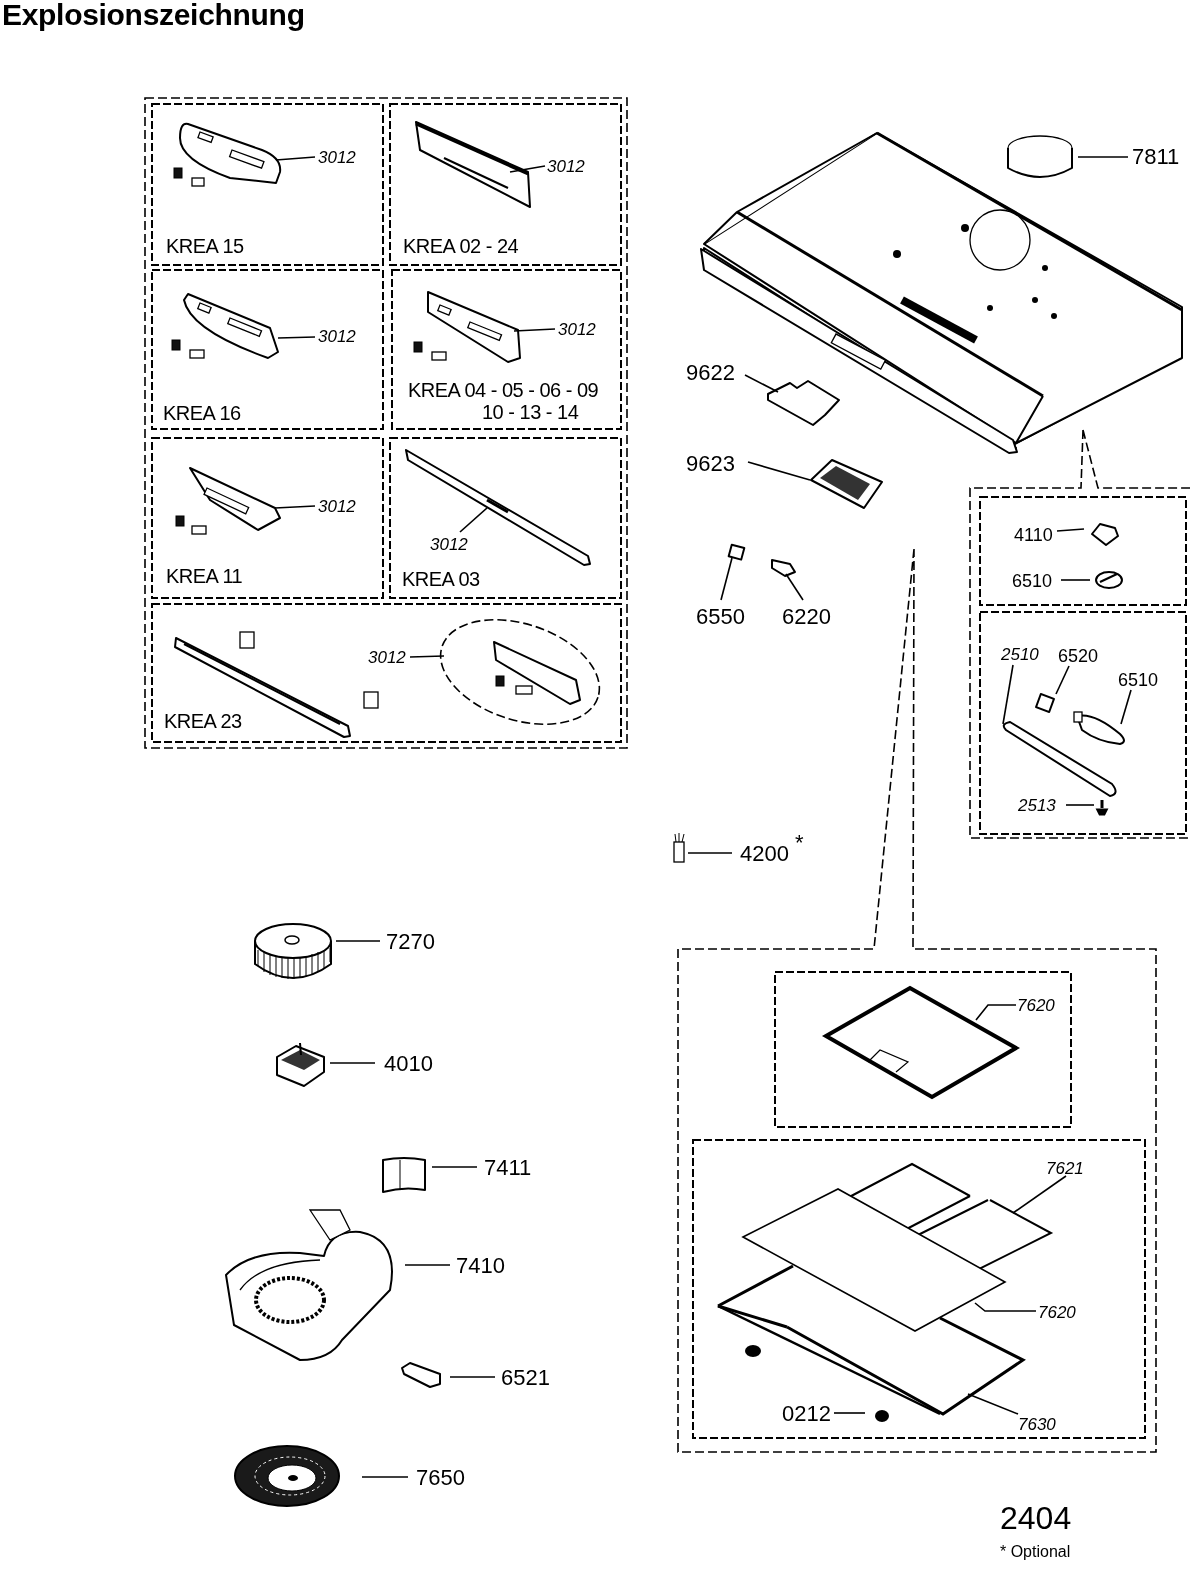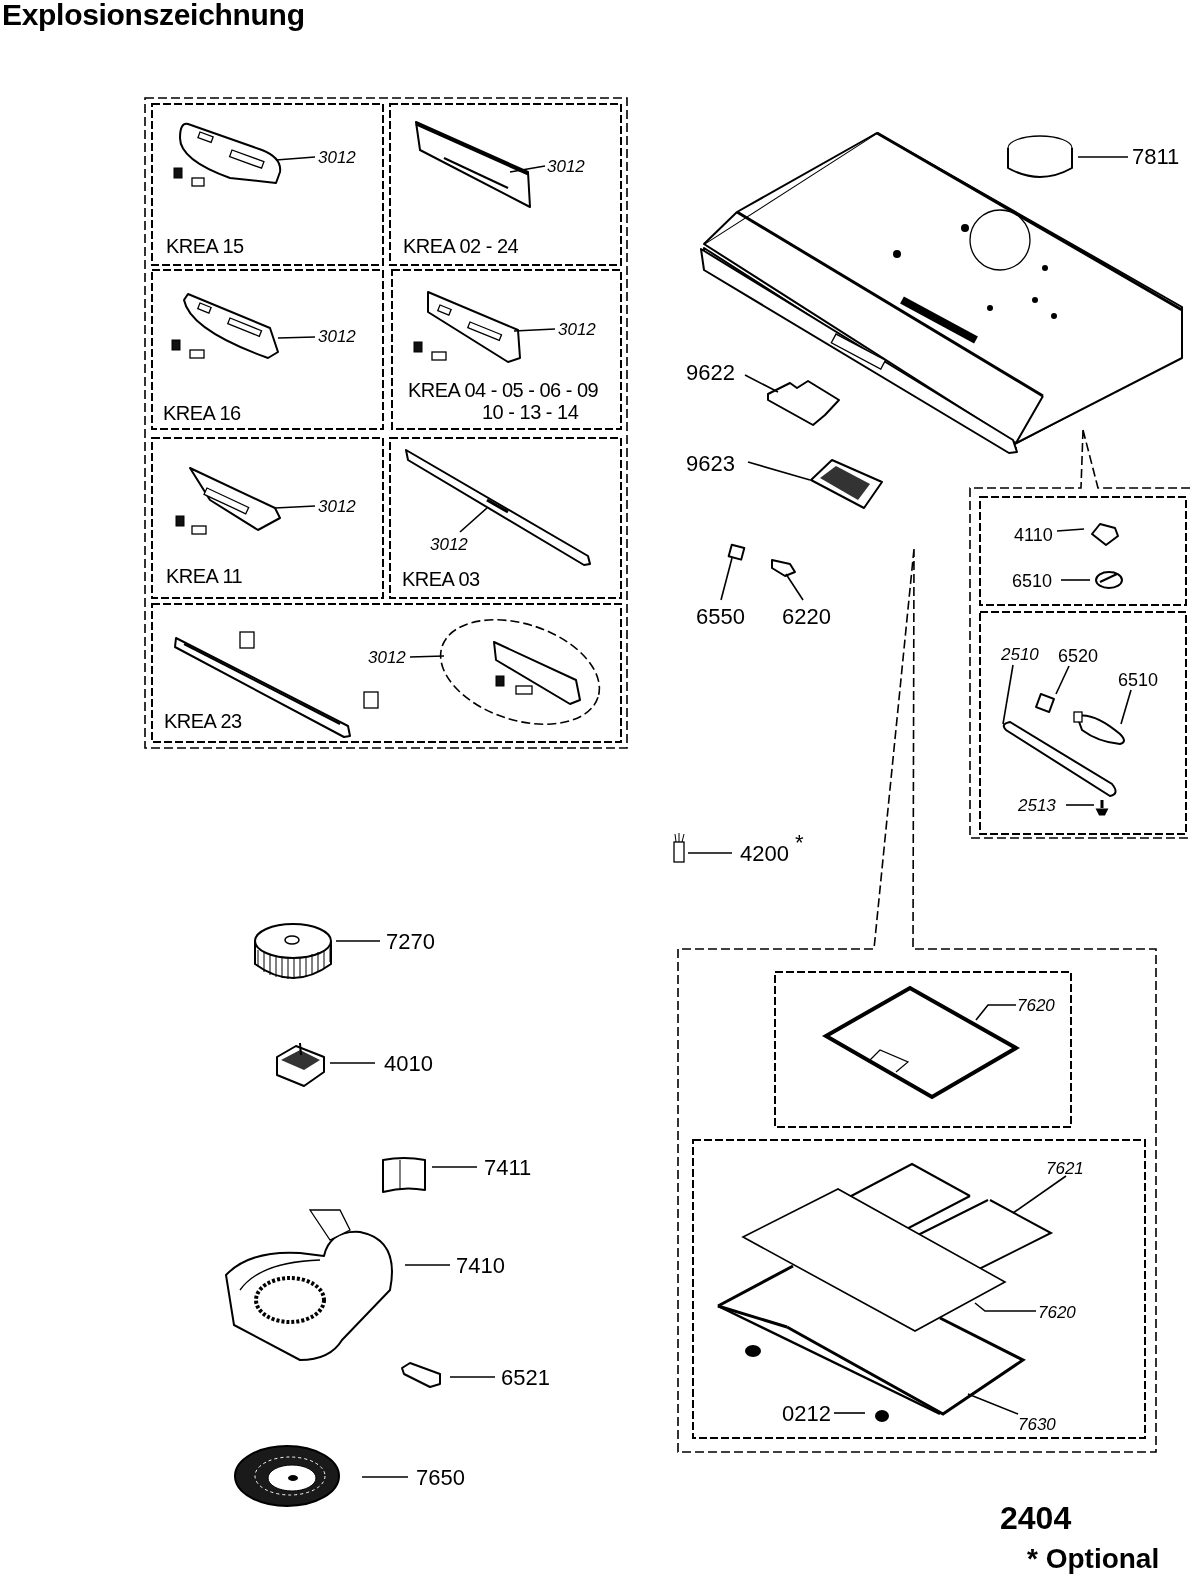--- a/index.html
+++ b/index.html
@@ -10,22 +10,22 @@
   .num { font-size: 22px; }
   .num-sm { font-size: 18px; }
   .ital { font-style: italic; font-size: 17px; }
   .krea { font-size: 20px; letter-spacing: -0.5px; }
   .box { fill: none; stroke: #000; stroke-width: 2; stroke-dasharray: 8 3; }
   .box-o { fill: none; stroke: #000; stroke-width: 1.6; stroke-dasharray: 9 4; }
   .part { fill: #fff; stroke: #000; stroke-width: 2; stroke-linejoin: round; }
   .part-thin { fill: #fff; stroke: #000; stroke-width: 1.3; }
   .dark { fill: #111; stroke: #000; stroke-width: 1; }
   .lead { stroke: #000; stroke-width: 1.6; fill: none; }
-  .footer-code { position: absolute; left: 1000px; top: 1500px; font-size: 32px; font-weight: bold; }
-  .footer-opt { position: absolute; left: 1027px; top: 1543px; font-size: 28px; font-weight: bold; }
+  .footer-code { position: absolute; left: 1000px; top: 1500px; font-size: 32px; font-weight: normal; }
+  .footer-opt { position: absolute; left: 1000px; top: 1543px; font-size: 16px; font-weight: normal; }
 </style>
 </head>
 <body>
 
 <div class="title">Explosionszeichnung</div>
 
 <svg class="canvas" width="1195" height="1595" viewBox="0 0 1195 1595">
 
   <g>
     <rect class="box-o" x="145" y="98" width="482" height="650"></rect>

